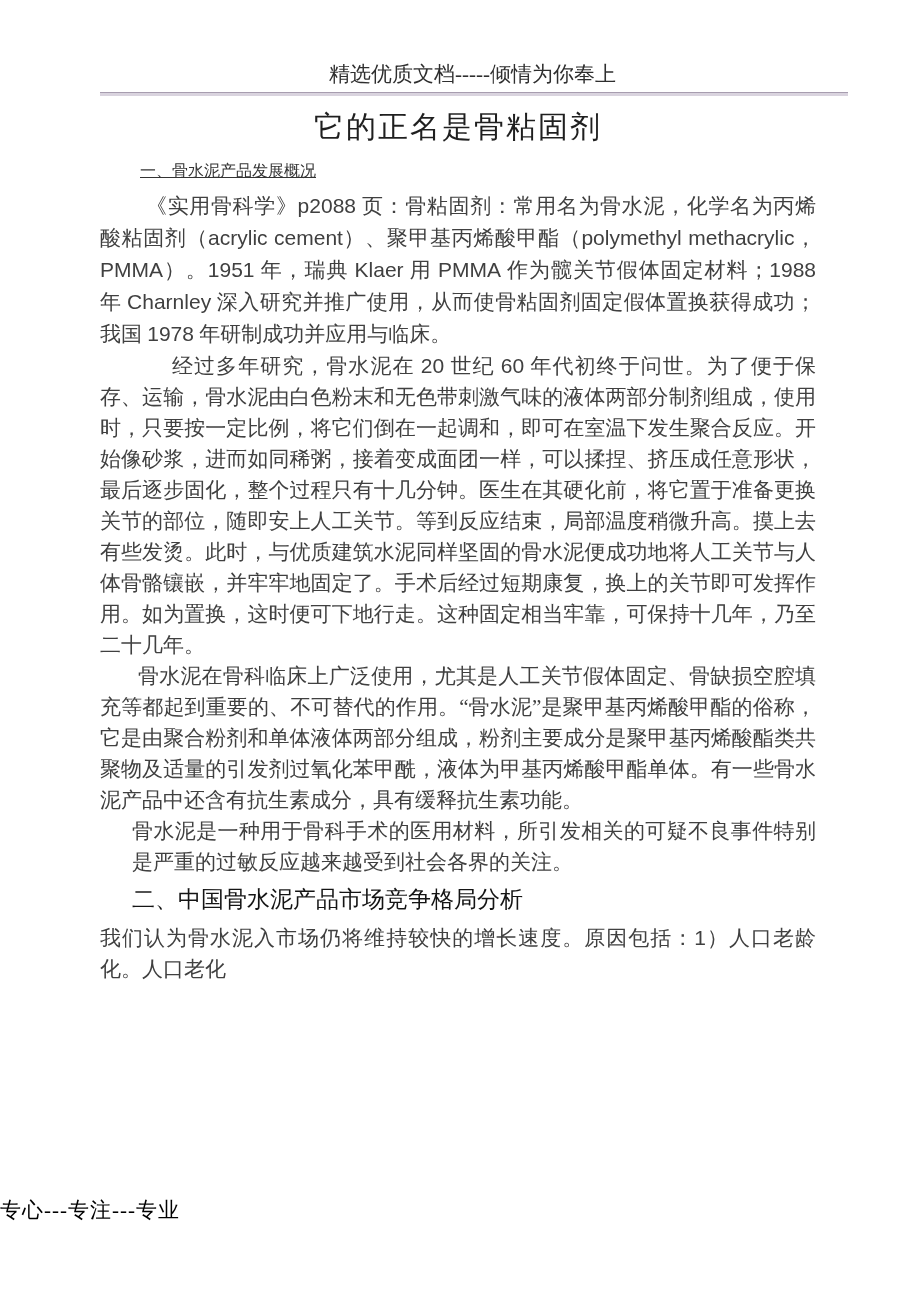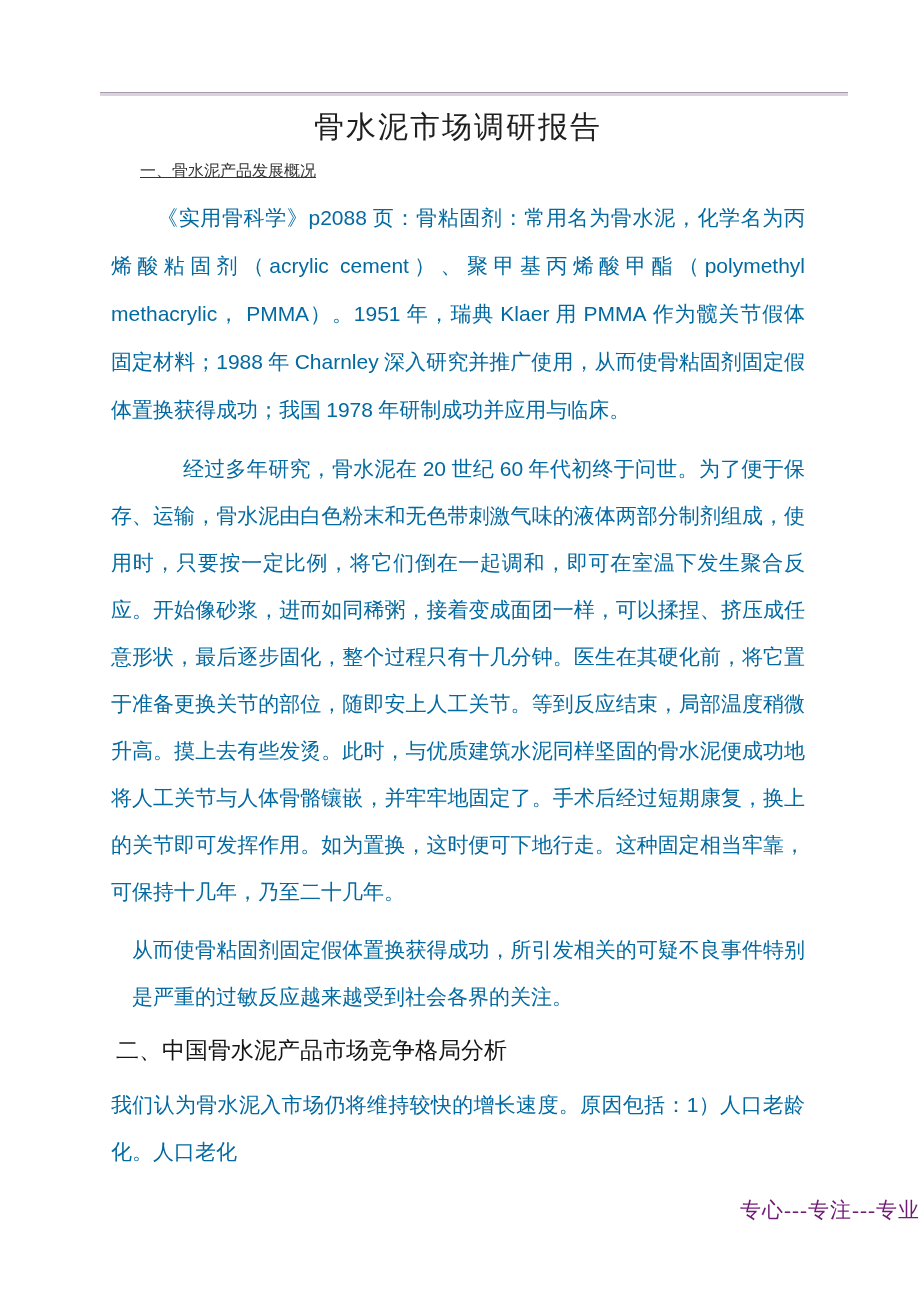--- a/index.html
+++ b/index.html
@@ -18,60 +18,62 @@
   .content { position:absolute; left:100px; top:107px; width:716px; }
   .doc-title {
     font-size:30px; font-weight:normal; color:#1f1f1f; text-align:center;
     letter-spacing:2px; margin:0 0 13px 0; line-height:39px;
   }
   .h1 {
     font-size:16px; font-weight:normal; color:#333333;
     margin:0 0 7px 40px; line-height:24px;text-decoration:underline;
   }
   .content p {
-    margin:11px; font-size:21px; line-height:47px; color:#0369a1;
+    margin:0; font-size:21px; line-height:31px; color:#404040;
     text-align:justify;
   }
   .indent2 { text-indent:46px; }
   .indent4 { text-indent:72px; }
   .emph { color:#0c0c0c; font-size:21.5px; }
   .p4 { text-indent:38px; }
   .p5 { margin-left:32px !important; }
   .h2 {
     font-size:23px; font-weight:normal; color:#141414;
-    margin:3px 0 3px 16px; line-height:38px;
+    margin:3px 0 3px 32px; line-height:38px;
   }
   .latin { font-family:"Liberation Sans","DejaVu Sans",sans-serif; }
   .doc-footer {
     position:absolute; left:0; top:1196px; width:920px;
-    text-align:right; font-size:21px; color:#701a75;
+    text-align:left; font-size:21px; color:#000000;
     letter-spacing:1px; line-height:28px;
   }
 </style>
 </head>
 <body>
 
 <div class="page">
 
+  <div class="doc-header">精选优质文档-----倾情为你奉上</div>
 
   <div class="header-rule"></div>
 
   <div class="content">
 
-    <h1 class="doc-title">骨水泥市场调研报告</h1>
+    <h1 class="doc-title">它的正名是骨粘固剂</h1>
 
     <div class="h1">一、骨水泥产品发展概况</div>
 
     <p class="indent2"><span>《实用骨科学》</span><span class="latin">p2088</span><span> 页：骨粘固剂：常用名为骨水泥，化学名为丙烯酸粘固剂（</span><span class="latin">acrylic cement</span><span>）、聚甲基丙烯酸甲酯（</span><span class="latin">polymethyl methacrylic</span><span>， </span><span class="latin">PMMA</span><span>）。</span><span class="latin">1951</span><span> 年，瑞典 </span><span class="latin">Klaer</span><span> 用 </span><span class="latin">PMMA</span><span> 作为髋关节假体固定材料；</span><span class="latin">1988</span><span> 年 </span><span class="latin">Charnley</span><span> 深入研究并推广使用，从而使骨粘固剂固定假体置换获得成功；我国 </span><span class="latin">1978</span><span> 年研制成功并应用与临床。</span></p>
 
 
     <p class="indent4"><span>经过多年研究，骨水泥在 </span><span class="latin">20</span><span> 世纪 </span><span class="latin">60</span><span> 年代初终于问世。为了便于保存、运输，骨水泥由白色粉末和无色带刺激气味的液体两部分制剂组成，使用时，只要按一定比例，将它们倒在一起调和，即可在室温下发生聚合反应。开始像砂浆，进而如同稀粥，接着变成面团一样，可以揉捏、挤压成任意形状，最后逐步固化，整个过程只有十几分钟。医生在其硬化前，将它置于准备更换关节的部位，随即安上人工关节。等到反应结束，局部温度稍微升高。摸上去有些发烫。此时，与优质建筑水泥同样坚固的骨水泥便成功地将人工关节与人体骨骼镶嵌，并牢牢地固定了。手术后经过短期康复，换上的关节即可发挥作用。如为置换，这时便可下地行走。这种固定相当牢靠，可保持十几年，乃至二十几年。</span></p>
 
+    <p class="emph p4">骨水泥在骨科临床上广泛使用，尤其是人工关节假体固定、骨缺损空腔填充等都起到重要的、不可替代的作用。“骨水泥”是聚甲基丙烯酸甲酯的俗称，它是由聚合粉剂和单体液体两部分组成，粉剂主要成分是聚甲基丙烯酸酯类共聚物及适量的引发剂过氧化苯甲酰，液体为甲基丙烯酸甲酯单体。有一些骨水泥产品中还含有抗生素成分，具有缓释抗生素功能。</p>
 
-    <p class="emph p5">从而使骨粘固剂固定假体置换获得成功，所引发相关的可疑不良事件特别是严重的过敏反应越来越受到社会各界的关注。</p>
+    <p class="emph p5">骨水泥是一种用于骨科手术的医用材料，所引发相关的可疑不良事件特别是严重的过敏反应越来越受到社会各界的关注。</p>
 
     <div class="h2">二、中国骨水泥产品市场竞争格局分析</div>
 
     <p><span>我们认为骨水泥入市场仍将维持较快的增长速度。原因包括：</span><span class="latin">1</span><span>）人口老龄化。人口老化</span></p>
 
   </div>
 
   <div class="doc-footer">专心---专注---专业</div>
 
 </div>

